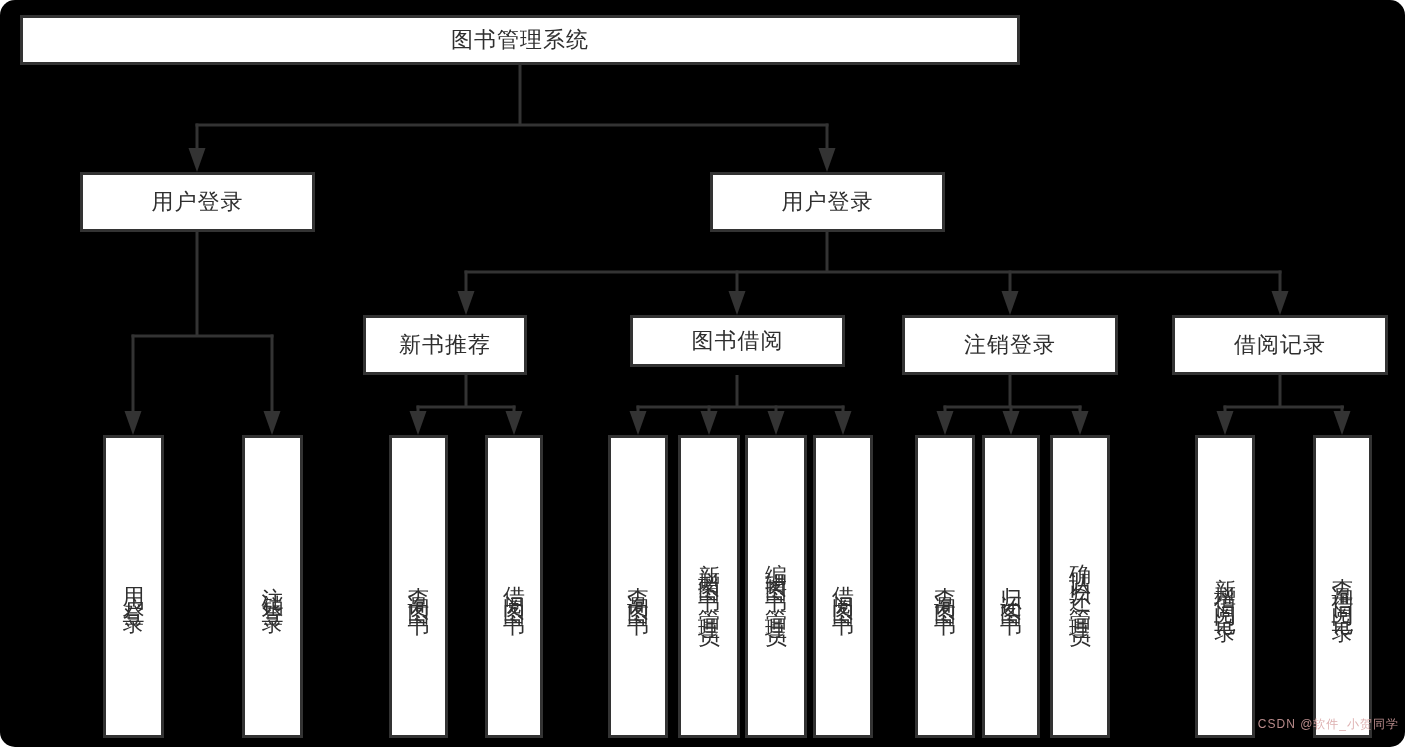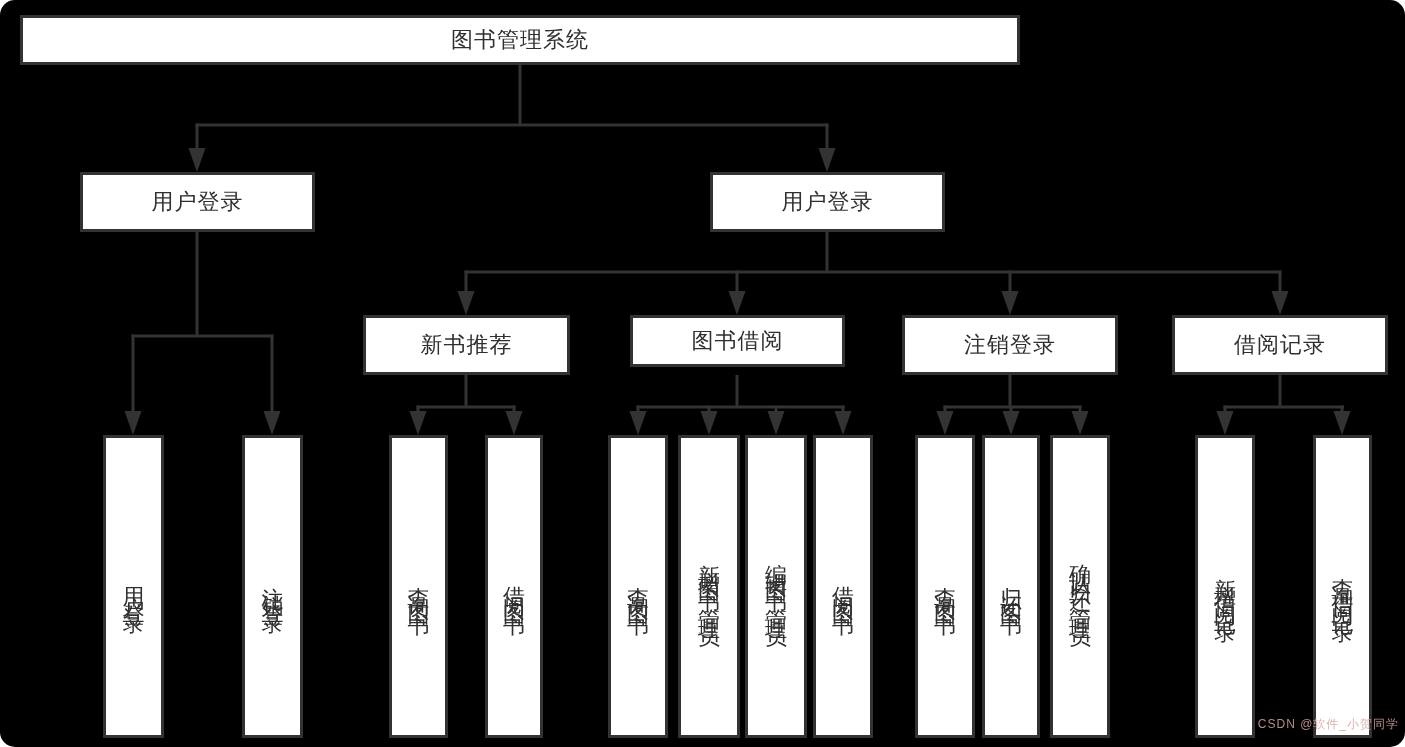--- a/index.html
+++ b/index.html
@@ -135,21 +135,21 @@
     <span class="label">图书管理系统</span>
   </div>
 
   <div class="box hbox" style="left:80px;top:172px;width:235px;height:60px">
     <span class="label">用户登录</span>
   </div>
   <div class="box hbox" style="left:710px;top:172px;width:235px;height:60px">
     <span class="label">用户登录</span>
   </div>
 
-  <div class="box hbox" style="left:363px;top:315px;width:207px;height:60px">
+  <div class="box hbox" style="left:363px;top:315px;width:164px;height:60px">
     <span class="label">新书推荐</span>
   </div>
   <div class="box hbox" style="left:630px;top:315px;width:215px;height:52px">
     <span class="label">图书借阅</span>
   </div>
   <div class="box hbox" style="left:902px;top:315px;width:216px;height:60px">
     <span class="label">注销登录</span>
   </div>
   <div class="box hbox" style="left:1172px;top:315px;width:216px;height:60px">
     <span class="label">借阅记录</span>

